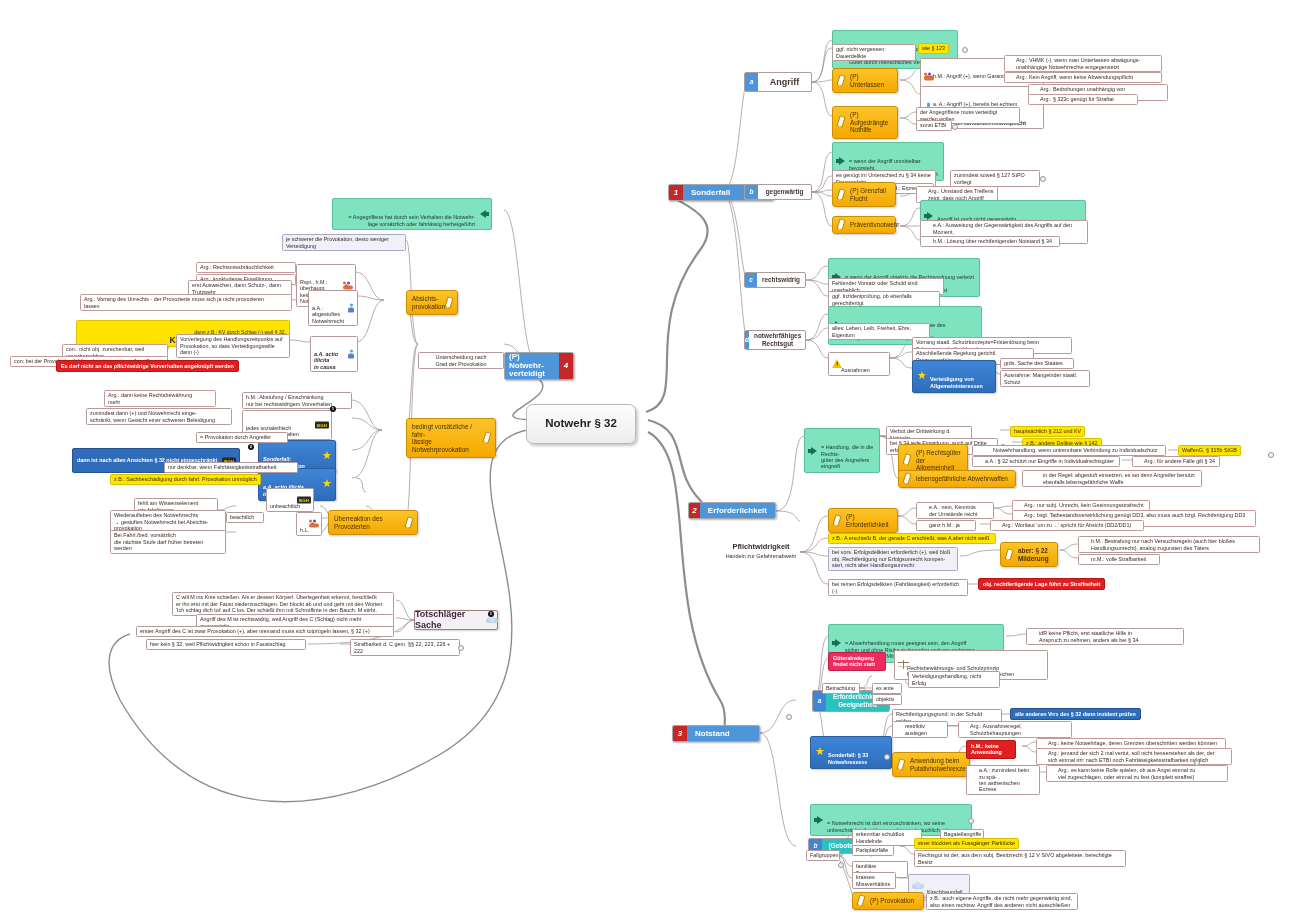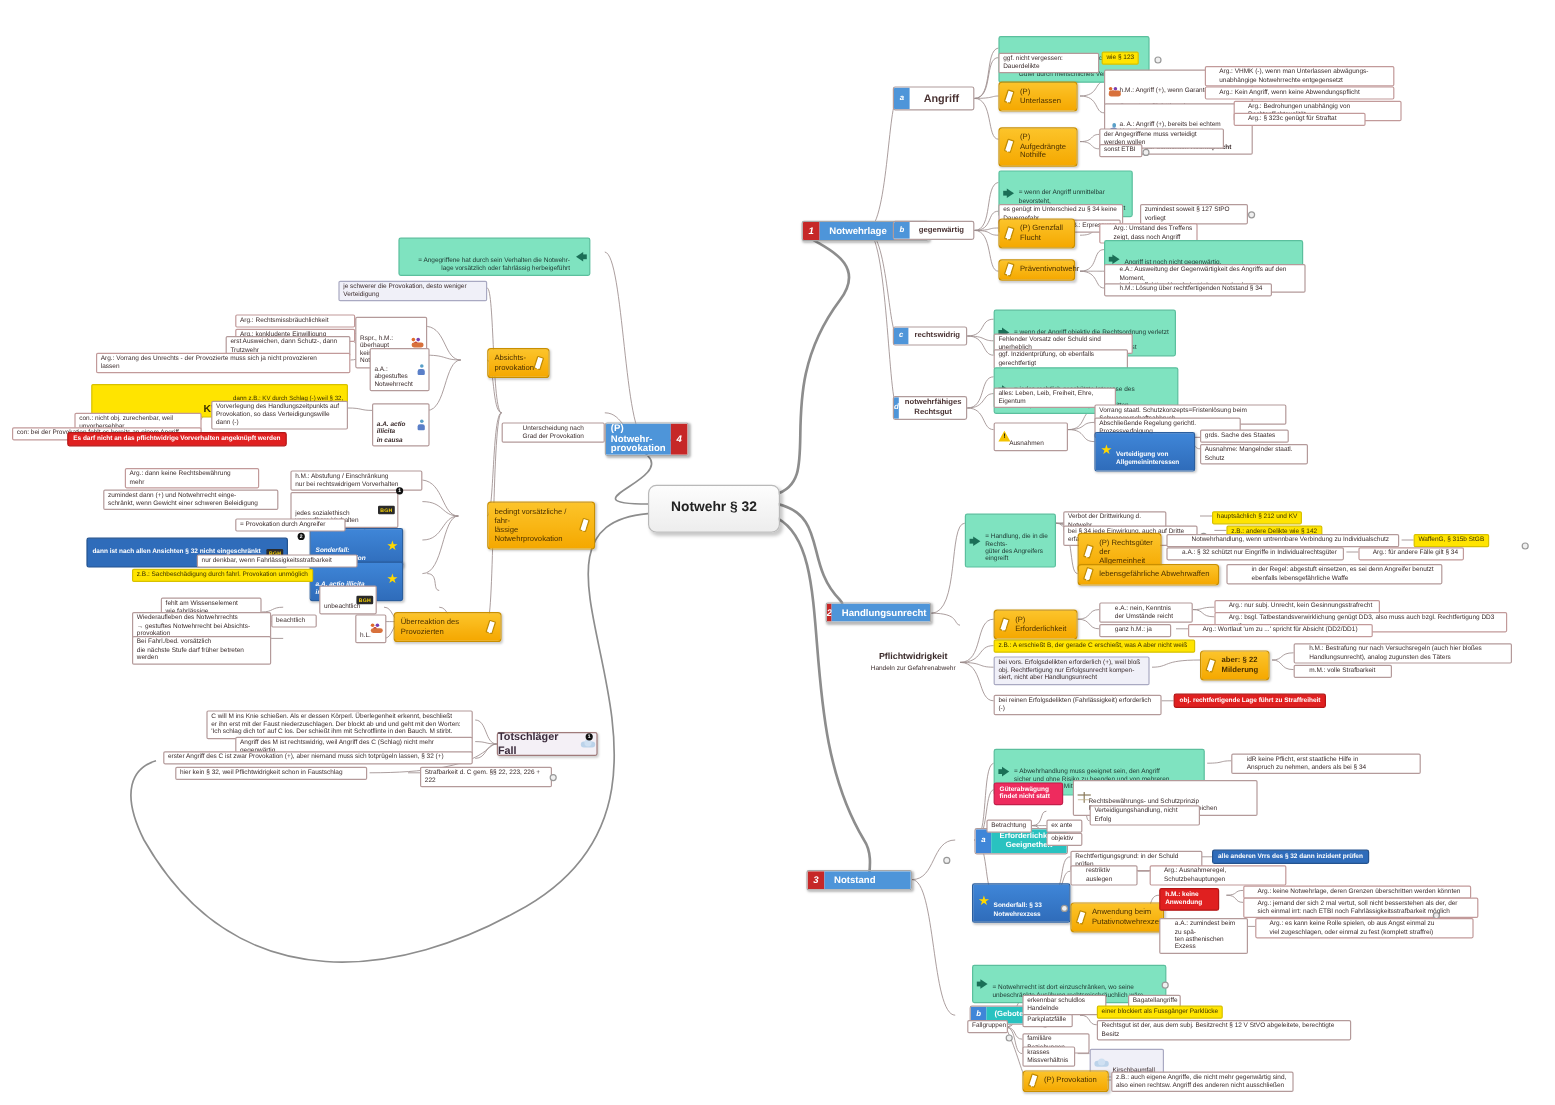--- a/index.html
+++ b/index.html
@@ -14,21 +14,21 @@
   #map{position:absolute;inset:0;}
   svg.links{position:absolute;left:0;top:0;width:1296px;height:921px;pointer-events:none;}
   svg.links path{fill:none;stroke:#9b8b8b;stroke-width:.7px;}
   svg.links path.trunk{stroke:#8d8d8d;stroke-width:2.2px;}
   svg.links path.trunk2{stroke:#8d8d8d;stroke-width:1.4px;}
 
   .node{position:absolute;box-sizing:border-box;line-height:1.18;}
 
   
   .central{
-    left:540px;top:404px;width:110px;height:40px;
+    left:526px;top:404px;width:110px;height:40px;
     border:1px solid #b9b9b9;border-radius:7px;
     background:linear-gradient(#fdfdfd,#ededed);
     display:flex;align-items:center;justify-content:center;
     font-size:11.5px;font-weight:bold;color:#222;
     box-shadow:2px 2px 3px rgba(0,0,0,.22);
   }
 
   
   .main{
     display:flex;align-items:stretch;height:17px;
@@ -296,21 +296,21 @@
   <path d="M414,620 C404,620 406,618 396,618"></path>
   <path d="M414,620 C404,620 406,632 396,632"></path>
   <path d="M414,620 C404,620 406,644 308,644"></path>
   <path d="M340,644 L350,644"></path>
 </svg>
 
 <div class="node central">Notwehr § 32</div>
 
 <div class="node main" style="left:668px;top:184px;width:106px;">
   <span class="num">1</span>
-  <span class="lbl">Notwehrlage</span>
+  <span class="lbl">Sonderfall</span>
 </div>
 
 <div class="node letter" style="left:744px;top:72px;width:68px;height:20px;">
   <span class="ltr">a</span>
   <span class="ltxt" style="font-size:9px;">Angriff</span>
 </div>
 <div class="node green" style="left:832px;top:30px;width:126px;">
   <span class="gi spk"></span>
   <span>= jede unmitt. Bedrohung rechtlich-geschützter
 Güter durch menschliches Verhalten</span>
@@ -415,21 +415,21 @@
 <div class="node blue" style="left:912px;top:360px;width:84px;">
   <span class="gi star">★</span>
   <span>Verteidigung von
 Allgemeininteressen</span>
 </div>
 <div class="node bx" style="left:1000px;top:358px;width:74px;">grds. Sache des Staates</div>
 <div class="node bx" style="left:1000px;top:370px;width:90px;">Ausnahme: Mangelnder staatl. Schutz</div>
 
 <div class="node main" style="left:688px;top:502px;width:88px;">
   <span class="num">2</span>
-  <span class="lbl">Handlungsunrecht</span>
+  <span class="lbl">Erforderlichkeit</span>
 </div>
 <div class="node green" style="left:804px;top:428px;width:76px;">
   <span class="gi spk"></span>
   <span>= Handlung, die in die Rechts-
 güter des Angreifers eingreift</span>
 </div>
 <div class="node bx" style="left:886px;top:426px;width:86px;">Verbot der Drittwirkung d. Notwehr</div>
 <div class="node yellowbig" style="left:1010px;top:426px;">hauptsächlich § 212 und KV</div>
 <div class="node bx" style="left:886px;top:438px;width:112px;">bei § 34 jede Einwirkung, auch auf Dritte erfasst</div>
 <div class="node yellowbig" style="left:1022px;top:438px;">z.B.: andere Delikte wie § 142</div>
@@ -566,21 +566,21 @@
 <div class="node orange" style="left:852px;top:892px;width:72px;">
   <span class="gi pen"></span>
   <span>(P) Provokation</span>
 </div>
 <div class="node bx" style="left:926px;top:893px;width:152px;">z.B.: auch eigene Angriffe, die nicht mehr gegenwärtig sind,
 also einen rechtsw. Angriff des anderen nicht ausschließen</div>
 
 <div class="node main rev" style="left:504px;top:352px;width:70px;height:28px;">
   <span class="num">4</span>
   <span class="lbl" style="padding:0 4px;white-space:pre-line;line-height:1.12;">(P) Notwehr-
-provokation</span>
+verteidigt</span>
 </div>
 <div class="node green" style="left:332px;top:198px;width:160px;padding:2.4px 16px 2.4px 4px;text-align:right;">
   <span class="gi spk" style="left:auto;right:2px;transform:translateY(-50%) scaleX(-1);"></span>
   <span>= Angegriffene hat durch sein Verhalten die Notwehr-
 lage vorsätzlich oder fahrlässig herbeigeführt</span>
 </div>
 <div class="node bx" style="left:418px;top:352px;width:86px;text-align:center;">Unterscheidung nach
 Grad der Provokation</div>
 <div class="node bx lav" style="left:282px;top:234px;width:124px;">je schwerer die Provokation, desto weniger Verteidigung</div>
 
@@ -668,21 +668,21 @@
 <div class="node bx" style="left:226px;top:512px;width:38px;">beachtlich</div>
 <div class="node bx" style="left:134px;top:498px;width:84px;padding:1.3px 11px 1.3px 3px;">fehlt am Wissenselement
 wie fahrlässige Notwehrprov.</div>
 <div class="node bx" style="left:110px;top:510px;width:116px;">Wiederaufleben des Notwehrrechts
 → gestuftes Notwehrrecht bei Absichts-
 provokation</div>
 <div class="node bx" style="left:110px;top:530px;width:116px;">Bei Fahrl./bed. vorsätzlich
 die nächste Stufe darf früher betreten werden</div>
 
 <div class="node" style="left:414px;top:610px;width:84px;height:20px;border:1px solid #a07b7b;border-radius:2px;background:#f4f0f6;display:flex;align-items:center;justify-content:center;gap:3px;box-shadow:1px 1px 2px rgba(0,0,0,.18);">
-  <b style="font-size:9px;color:#3a2a3a;">Totschläger Fall</b>
+  <b style="font-size:9px;color:#3a2a3a;">Totschläger Sache</b>
   <span style="position:relative;width:13px;height:9px;">
     <span class="cld" style="position:absolute;left:0;top:0;"></span>
   </span>
 </div>
 <div class="ndot" style="left:488px;top:611px;">1</div>
 <div class="node bx" style="left:172px;top:592px;width:222px;">C will M ins Knie schießen. Als er dessen Körperl. Überlegenheit erkennt, beschließt
 er ihn erst mit der Faust niederzuschlagen. Der blockt ab und und geht mit den Worten:
 'Ich schlag dich tot' auf C los. Der schießt ihm mit Schrotflinte in den Bauch. M stirbt.</div>
 <div class="node bx" style="left:196px;top:614px;width:198px;">Angriff des M ist rechtswidrig, weil Angriff des C (Schlag) nicht mehr gegenwärtig</div>
 <div class="node bx" style="left:136px;top:626px;width:258px;">erster Angriff des C ist zwar Provokation (+), aber niemand muss sich totprügeln lassen, § 32 (+)</div>

